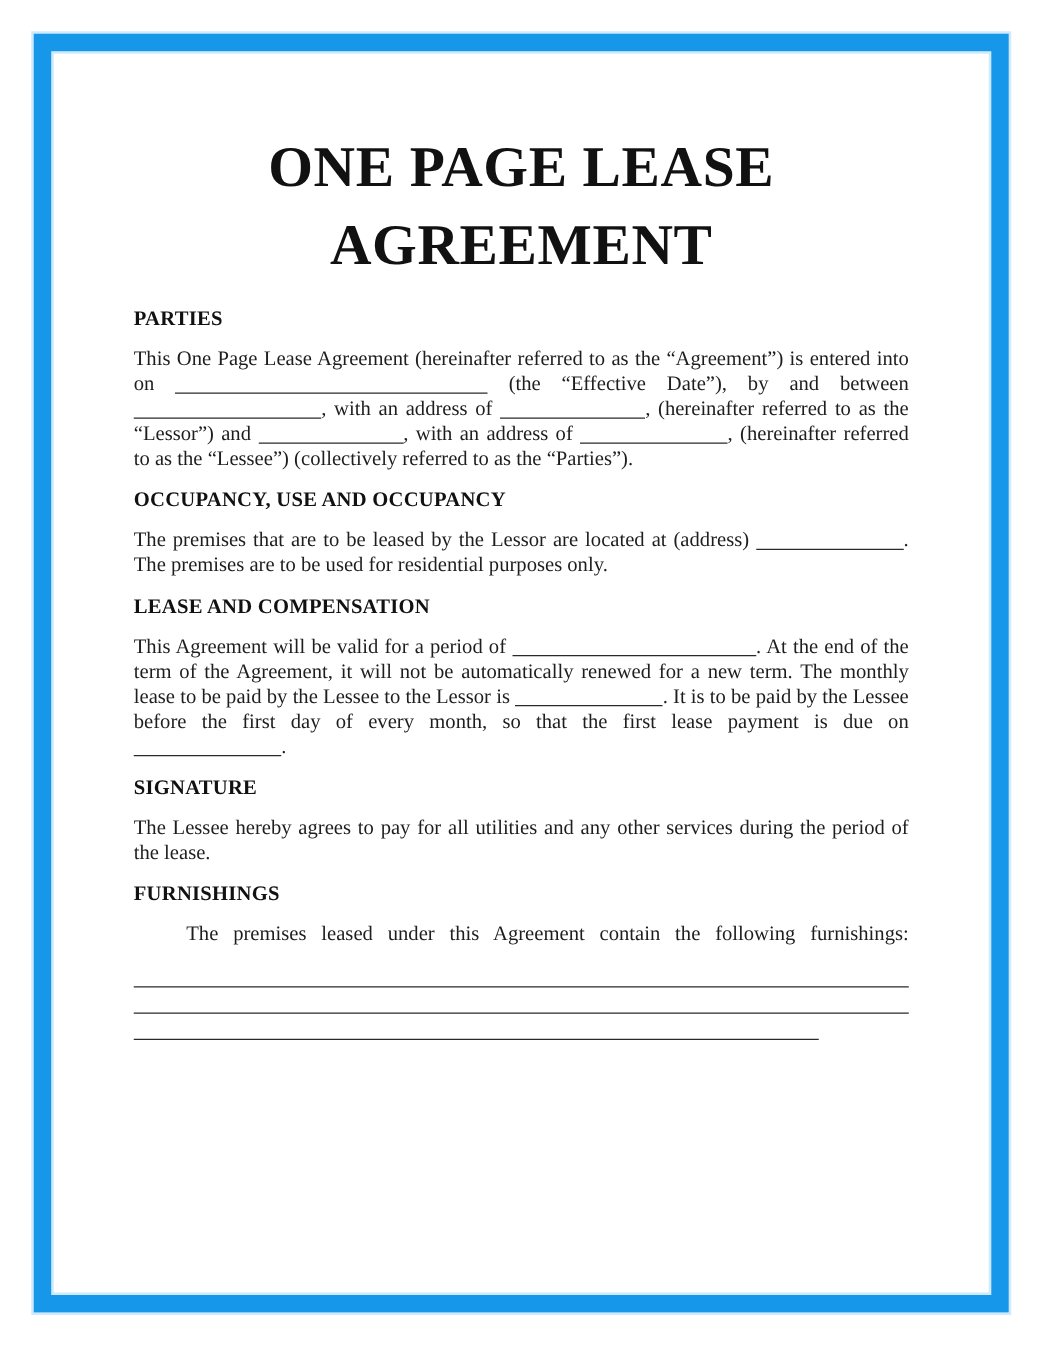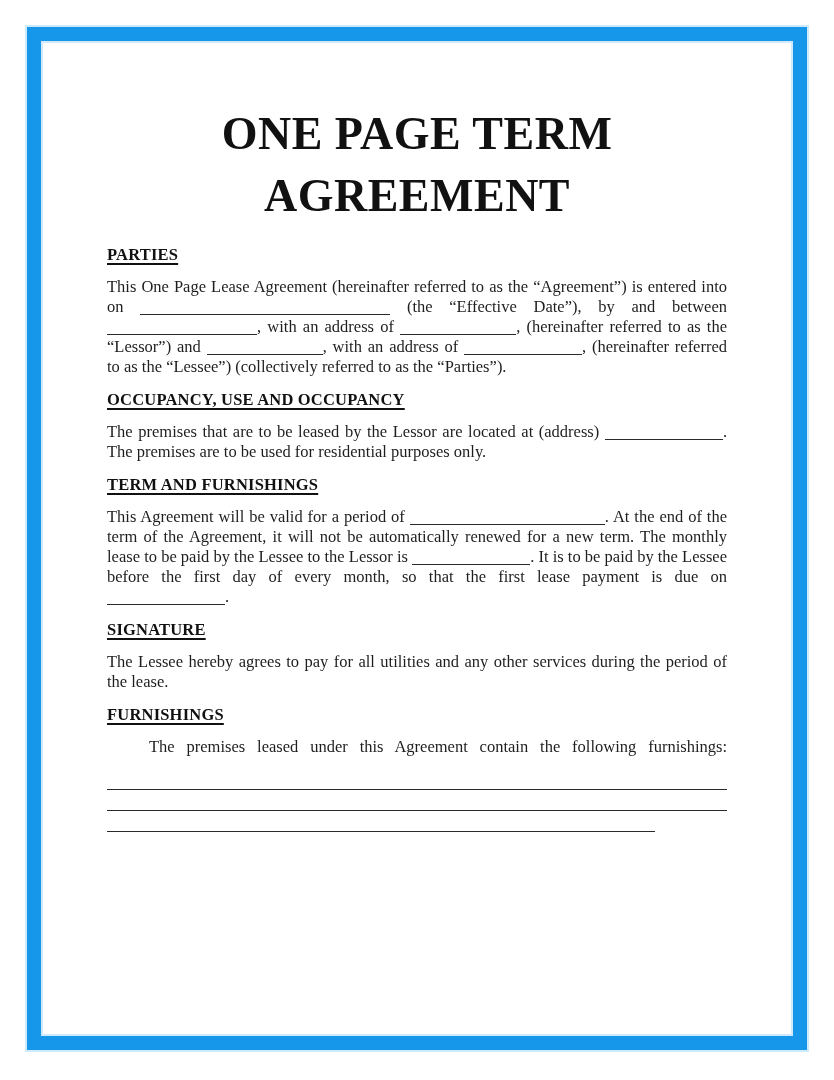--- a/index.html
+++ b/index.html
@@ -32,21 +32,20 @@
     font-weight: 700;
     letter-spacing: 0.5px;
     color: #111;
   }
   section.doc-section h2 {
     font-size: 16.5px;
     line-height: 20px;
     font-weight: 700;
     letter-spacing: 0.2px;
     color: #111;
-    text-decoration: underline;
     text-underline-offset: 3px;
     text-decoration-thickness: 1.5px;
     margin: 13px 0 12px 0;
   }
   p.body {
     font-size: 16.5px;
     line-height: 20px;
     text-align: justify;
     margin: 12px 0 0 0;
   }
@@ -59,34 +58,34 @@
     margin-bottom: -3px;
   }
   b { font-weight: 400; }
 </style>
 </head>
 <body>
 
 <main>
   <div class="frame"></div>
   <div class="content">
-    <h1 class="doc-title"><span>ONE PAGE TERM</span><br><span>AGREEMENT</span></h1>
+    <h1 class="doc-title"><span>ONE PAGE LEASE</span><br><span>AGREEMENT</span></h1>
     <div id="sections">
   <section class="doc-section">
     <h2>PARTIES</h2>
   <p class="body">This One Page Lease Agreement (hereinafter referred to as the <b>“Agreement”</b>) is entered into on <span class="blank" style="width: 250px;"></span> (the <b>“Effective Date”</b>), by and between <span class="blank" style="width: 150px;"></span>, with an address of <span class="blank" style="width: 116px;"></span>, (hereinafter referred to as the <b>“Lessor”</b>) and <span class="blank" style="width: 116px;"></span>, with an address of <span class="blank" style="width: 118px;"></span>, (hereinafter referred to as the <b>“Lessee”</b>) (collectively referred to as the <b>“Parties”</b>).</p>
         </section>
 
   <section class="doc-section">
     <h2>OCCUPANCY, USE AND OCCUPANCY</h2>
   <p class="body">The premises that are to be leased by the Lessor are located at (address) <span class="blank" style="width: 118px;"></span>. The premises are to be used for residential purposes only.</p>
         </section>
 
   <section class="doc-section">
-    <h2>TERM AND FURNISHINGS</h2>
+    <h2>LEASE AND COMPENSATION</h2>
   <p class="body">This Agreement will be valid for a period of <span class="blank" style="width: 195px;"></span>. At the end of the term of the Agreement, it will not be automatically renewed for a new term. The monthly lease to be paid by the Lessee to the Lessor is <span class="blank" style="width: 118px;"></span>. It is to be paid by the Lessee before the first day of every month, so that the first lease payment is due on <span class="blank" style="width: 118px;"></span>.</p>
         </section>
 
   <section class="doc-section">
     <h2>SIGNATURE</h2>
   <p class="body">The Lessee hereby agrees to pay for all utilities and any other services during the period of the lease.</p>
         </section>
 
   <section class="doc-section">
     <h2>FURNISHINGS</h2>

